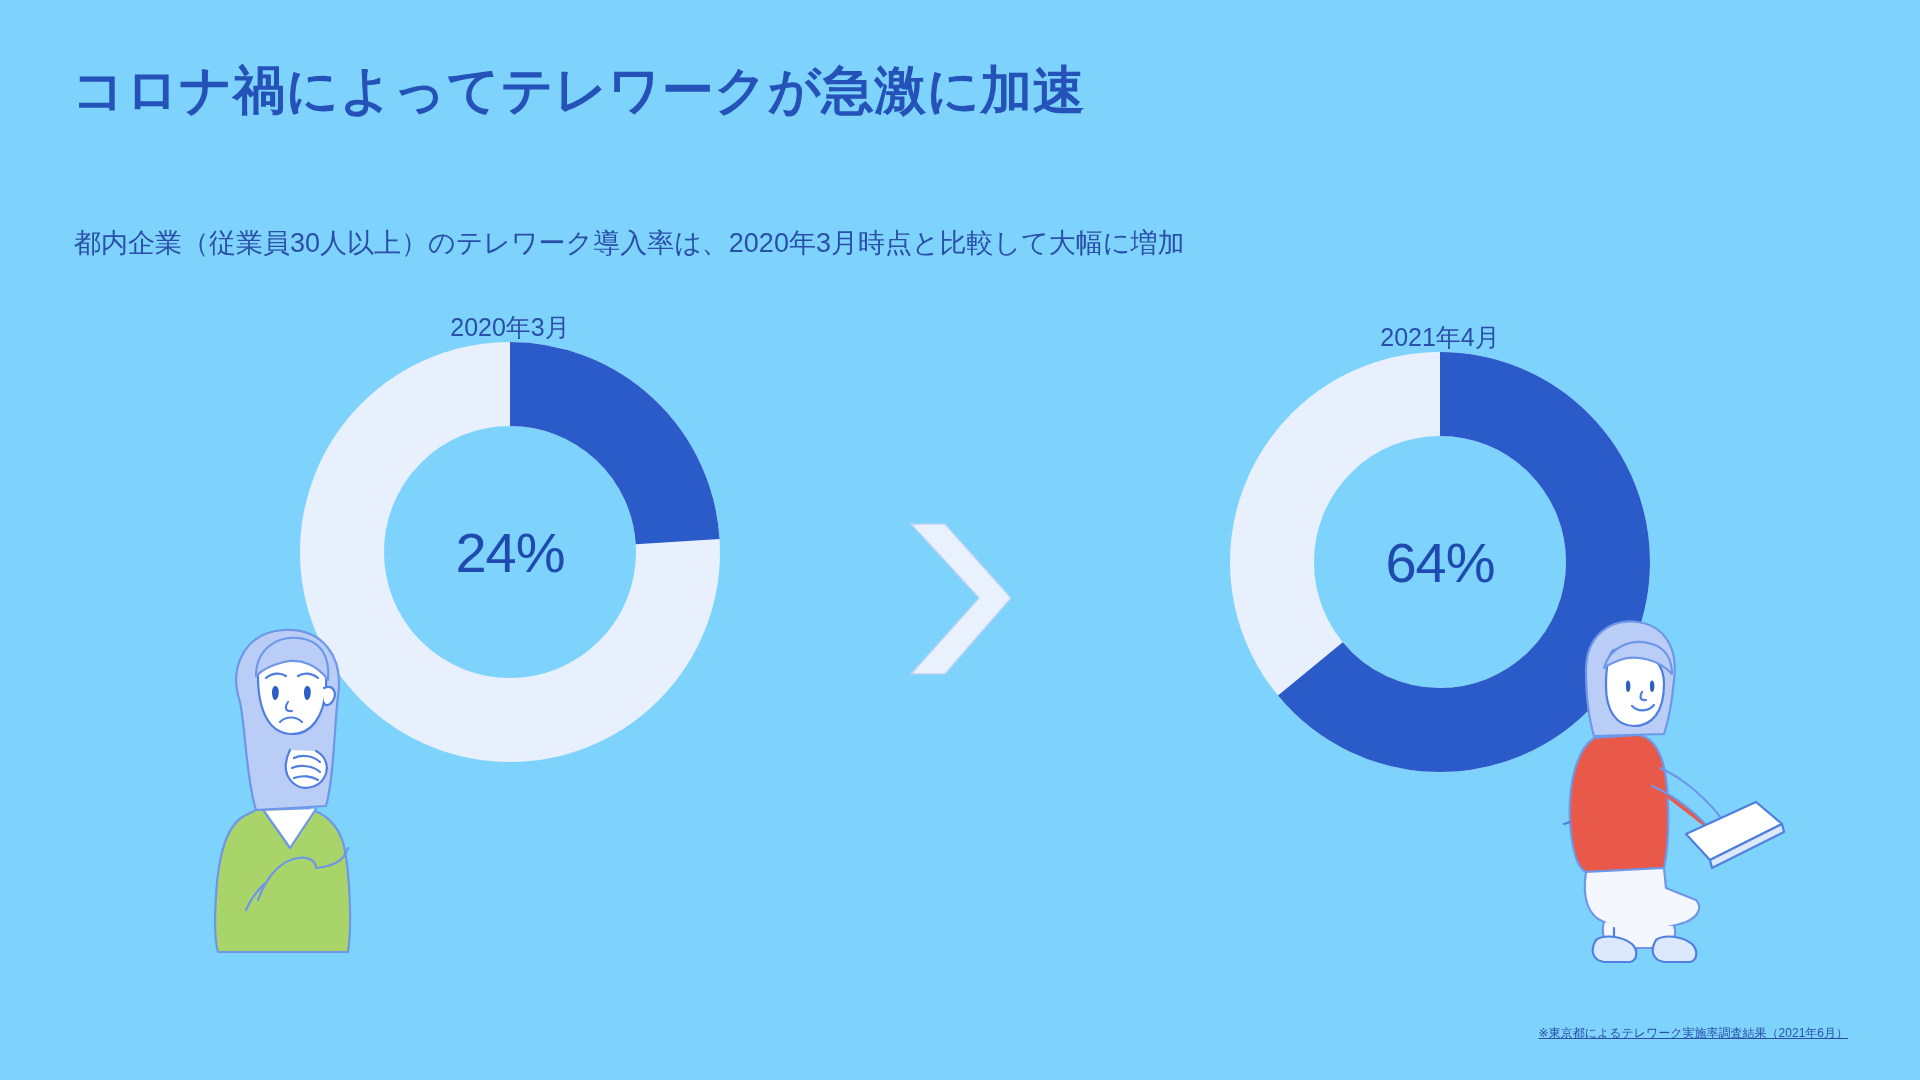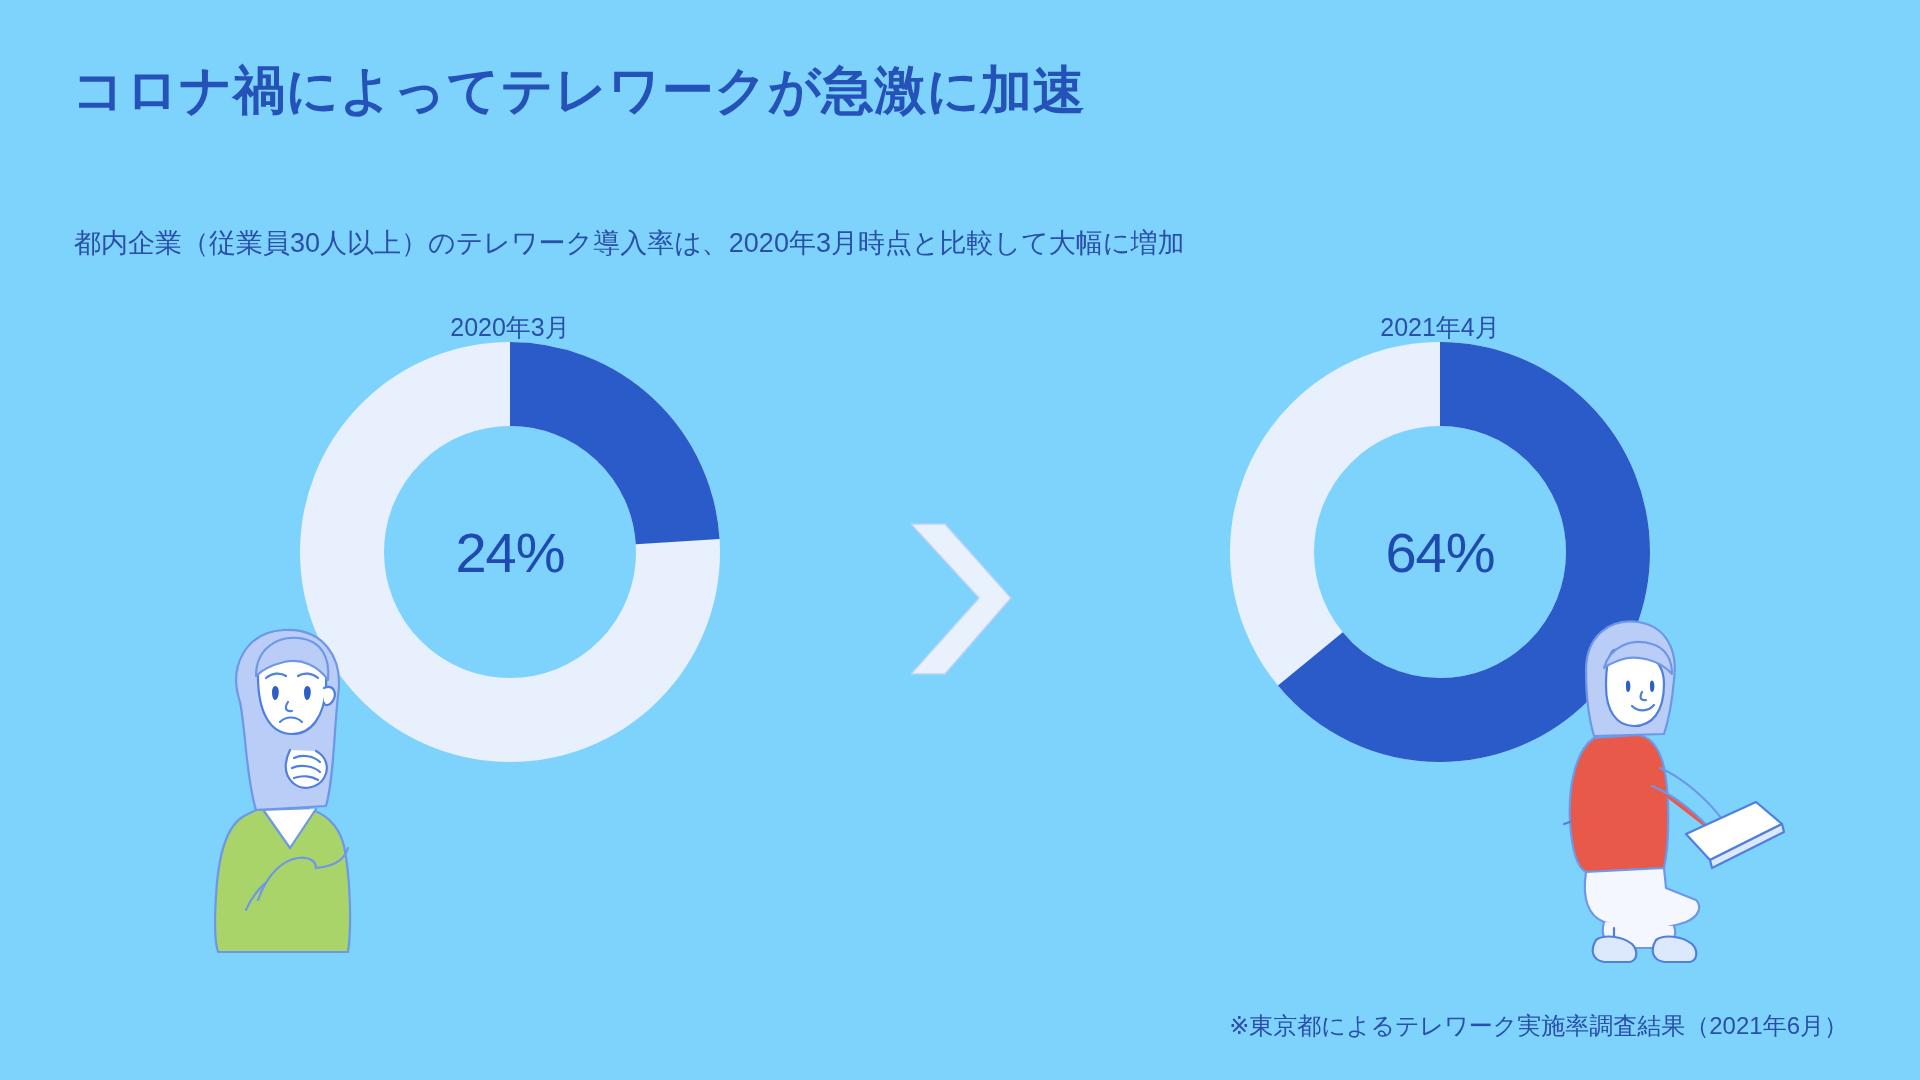--- a/index.html
+++ b/index.html
@@ -43,21 +43,21 @@
     margin-top: 35px;
   }
 
   
   .donut-block {
     position: absolute;
     width: 480px;
     height: 560px;
   }
   .donut-block.left  { left: 270px;  top: 280px; }
-  .donut-block.right { left: 1200px; top: 280px; }
+  .donut-block.right { left: 1200px; top: 290px; }
 
   .donut-label {
     position: absolute;
     top: 0;
     left: 0;
     width: 480px;
     text-align: center;
     font-size: 25px;
     color: #2a4fa8;
     white-space: nowrap;
@@ -103,23 +103,24 @@
     position: absolute;
   }
   .illus-left  { left: 198px;  top: 610px;  width: 200px; height: 345px; }
   .illus-right { left: 1560px; top: 610px;  width: 230px; height: 360px; }
 
   
   .footnote {
     position: absolute;
     right: 72px;
     bottom: 38px;
-    font-size: 24px;
+    font-size: 12px;
     color: #2a4fa8;
     white-space: nowrap;
+    text-decoration: underline;
   }
 </style>
 </head>
 <body>
 
 <div class="slide">
 
   <div class="title">コロナ禍によってテレワークが急激に加速</div>
 
   <div class="subtitle">都内企業（従業員30人以上）のテレワーク導入率は、2020年3月時点と比較して大幅に増加</div>

